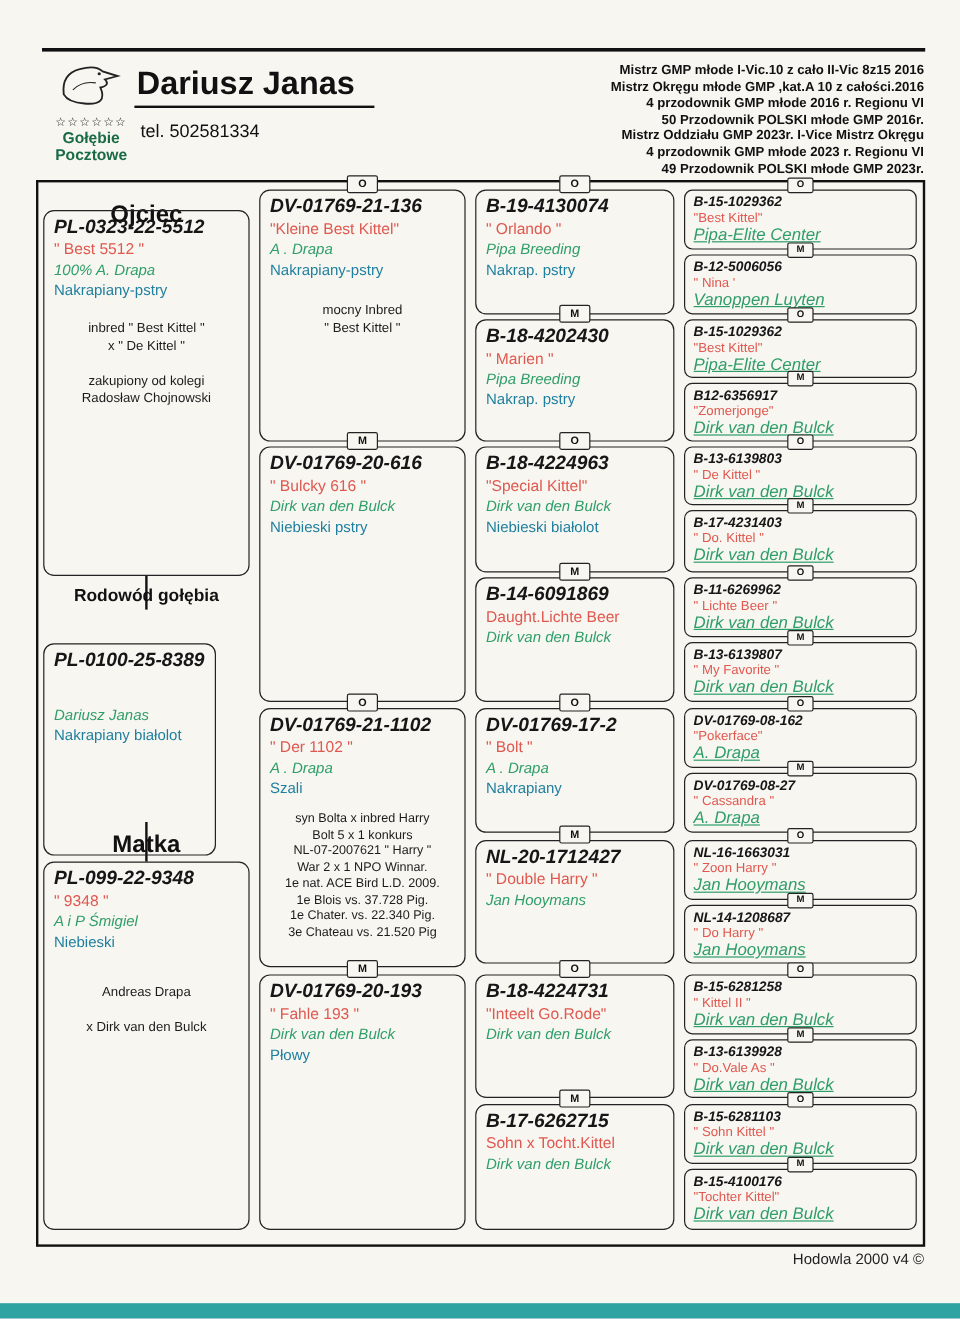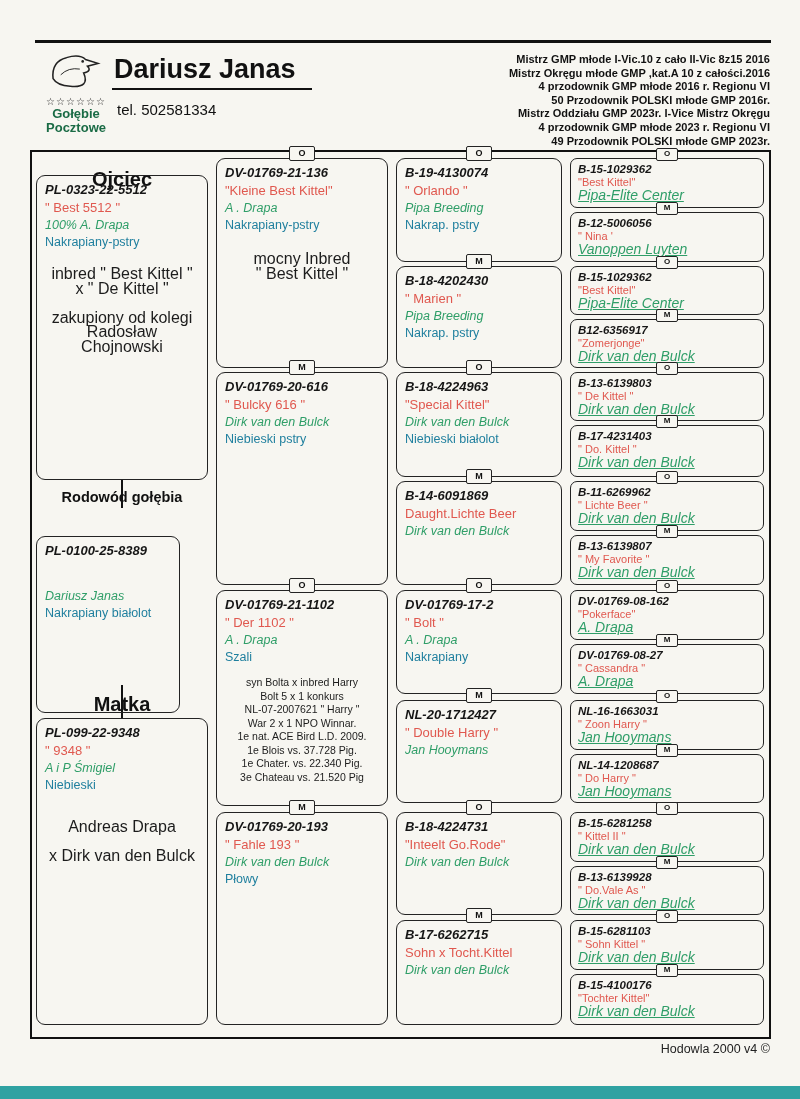--- a/index.html
+++ b/index.html
@@ -19,25 +19,25 @@
 
   
   .frame{position:absolute;left:30px;top:150px;width:741px;height:889px;border:2px solid #111;box-sizing:border-box;}
   .vline{position:absolute;width:2px;background:#111;}
 
   
   .box{position:absolute;border:1.6px solid #232323;border-radius:9px;padding:5px 8px;box-sizing:border-box;}
   .sex-tab{position:absolute;top:-13px;left:50%;transform:translateX(-50%);
            min-width:24px;height:13px;line-height:12px;text-align:center;background:#f7f6f1;
            border:1.5px solid #232323;font-size:9px;font-weight:700;color:#111;border-radius:2px;}
-  .ring{font-weight:700;font-style:italic;font-size:13px;color:#161616;line-height:18px;}
+  .ring{font-weight:700;font-style:italic;font-size:16px;color:#161616;line-height:18px;}
   .pname{font-size:13px;color:#e0584f;line-height:18px;}
   .breeder{font-size:12.5px;color:#2f9e68;font-style:italic;line-height:17px;}
   .plumage{font-size:12.5px;color:#1f7f9e;line-height:17px;}
-  .notes{font-size:16px;color:#1c1c1c;line-height:14.5px;white-space:pre-line;text-align:center;}
+  .notes{font-size:11px;color:#1c1c1c;line-height:14.5px;white-space:pre-line;text-align:center;}
 
   .sec-title{position:absolute;text-align:center;font-weight:700;color:#111;}
   .t-big{font-size:20px;}
   .t-mid{font-size:14.5px;}
 
   .father-box .notes{margin-top:16px;}
   .subject-box .breeder{margin-top:28px;}
   .mother-box .notes{margin-top:26px;}
   .g2-1 .notes{margin-top:18px;}
   .g2-3 .notes{margin-top:10px;font-size:10.5px;line-height:13.5px;}

